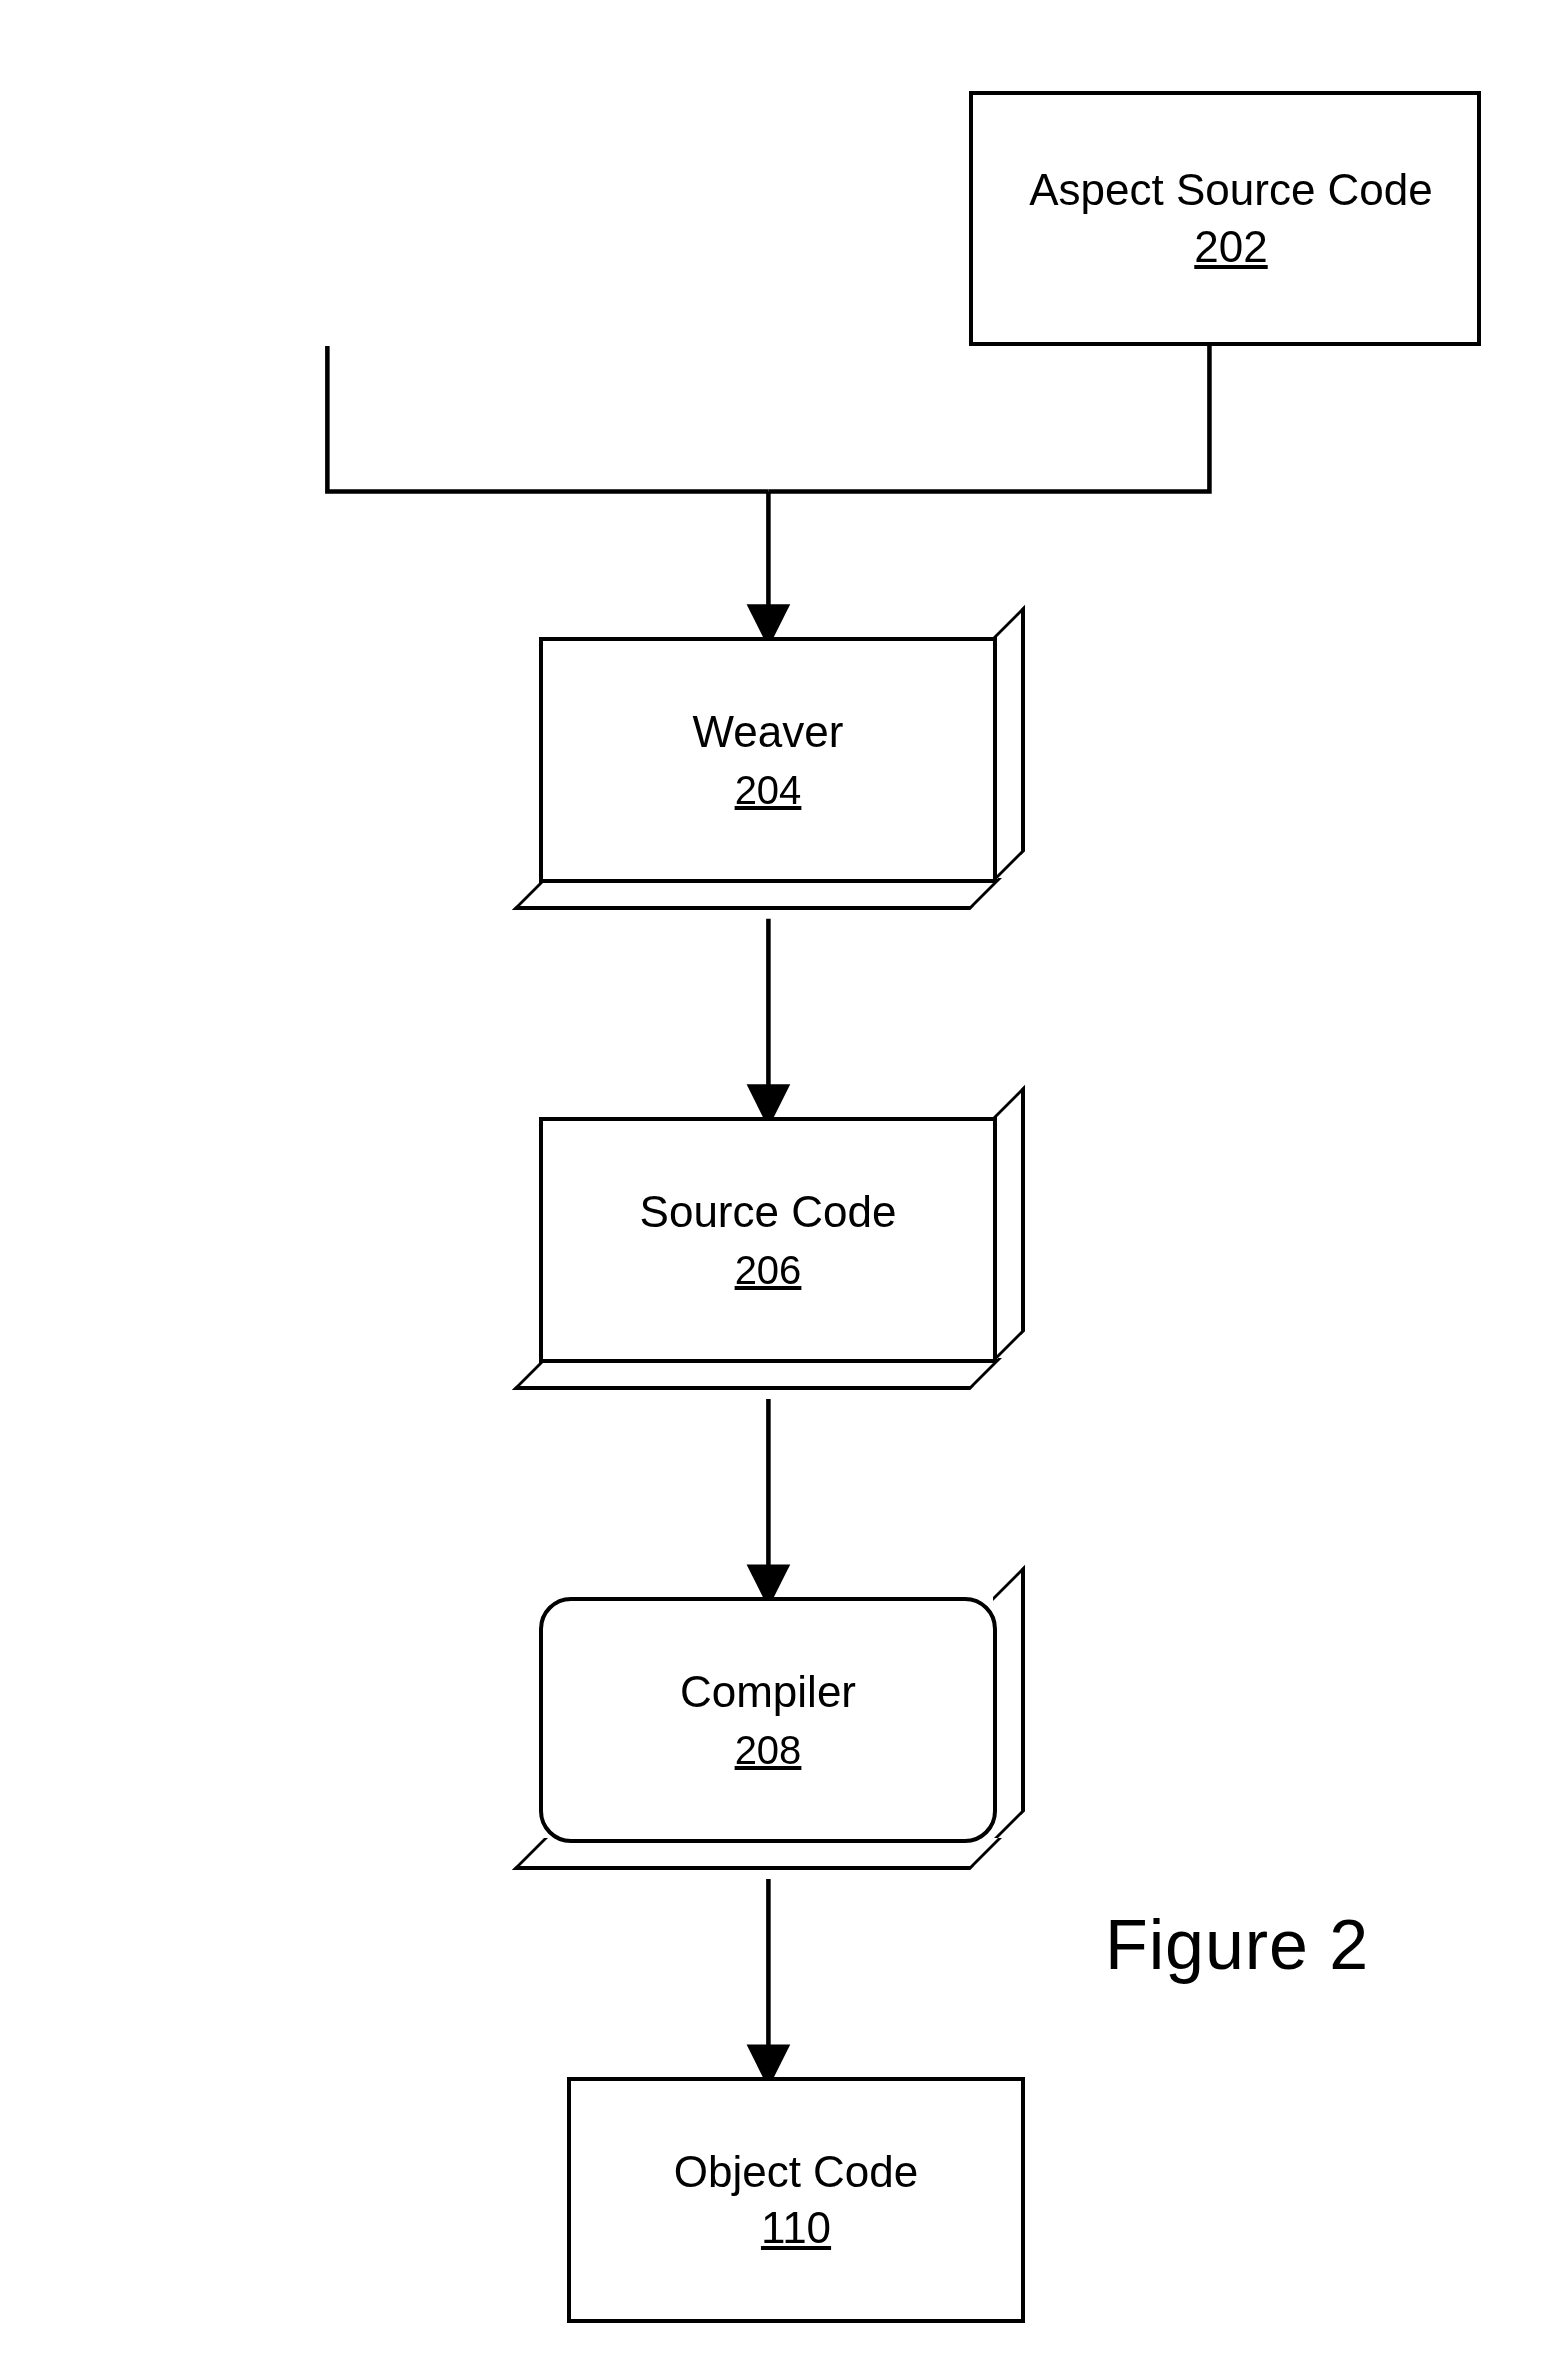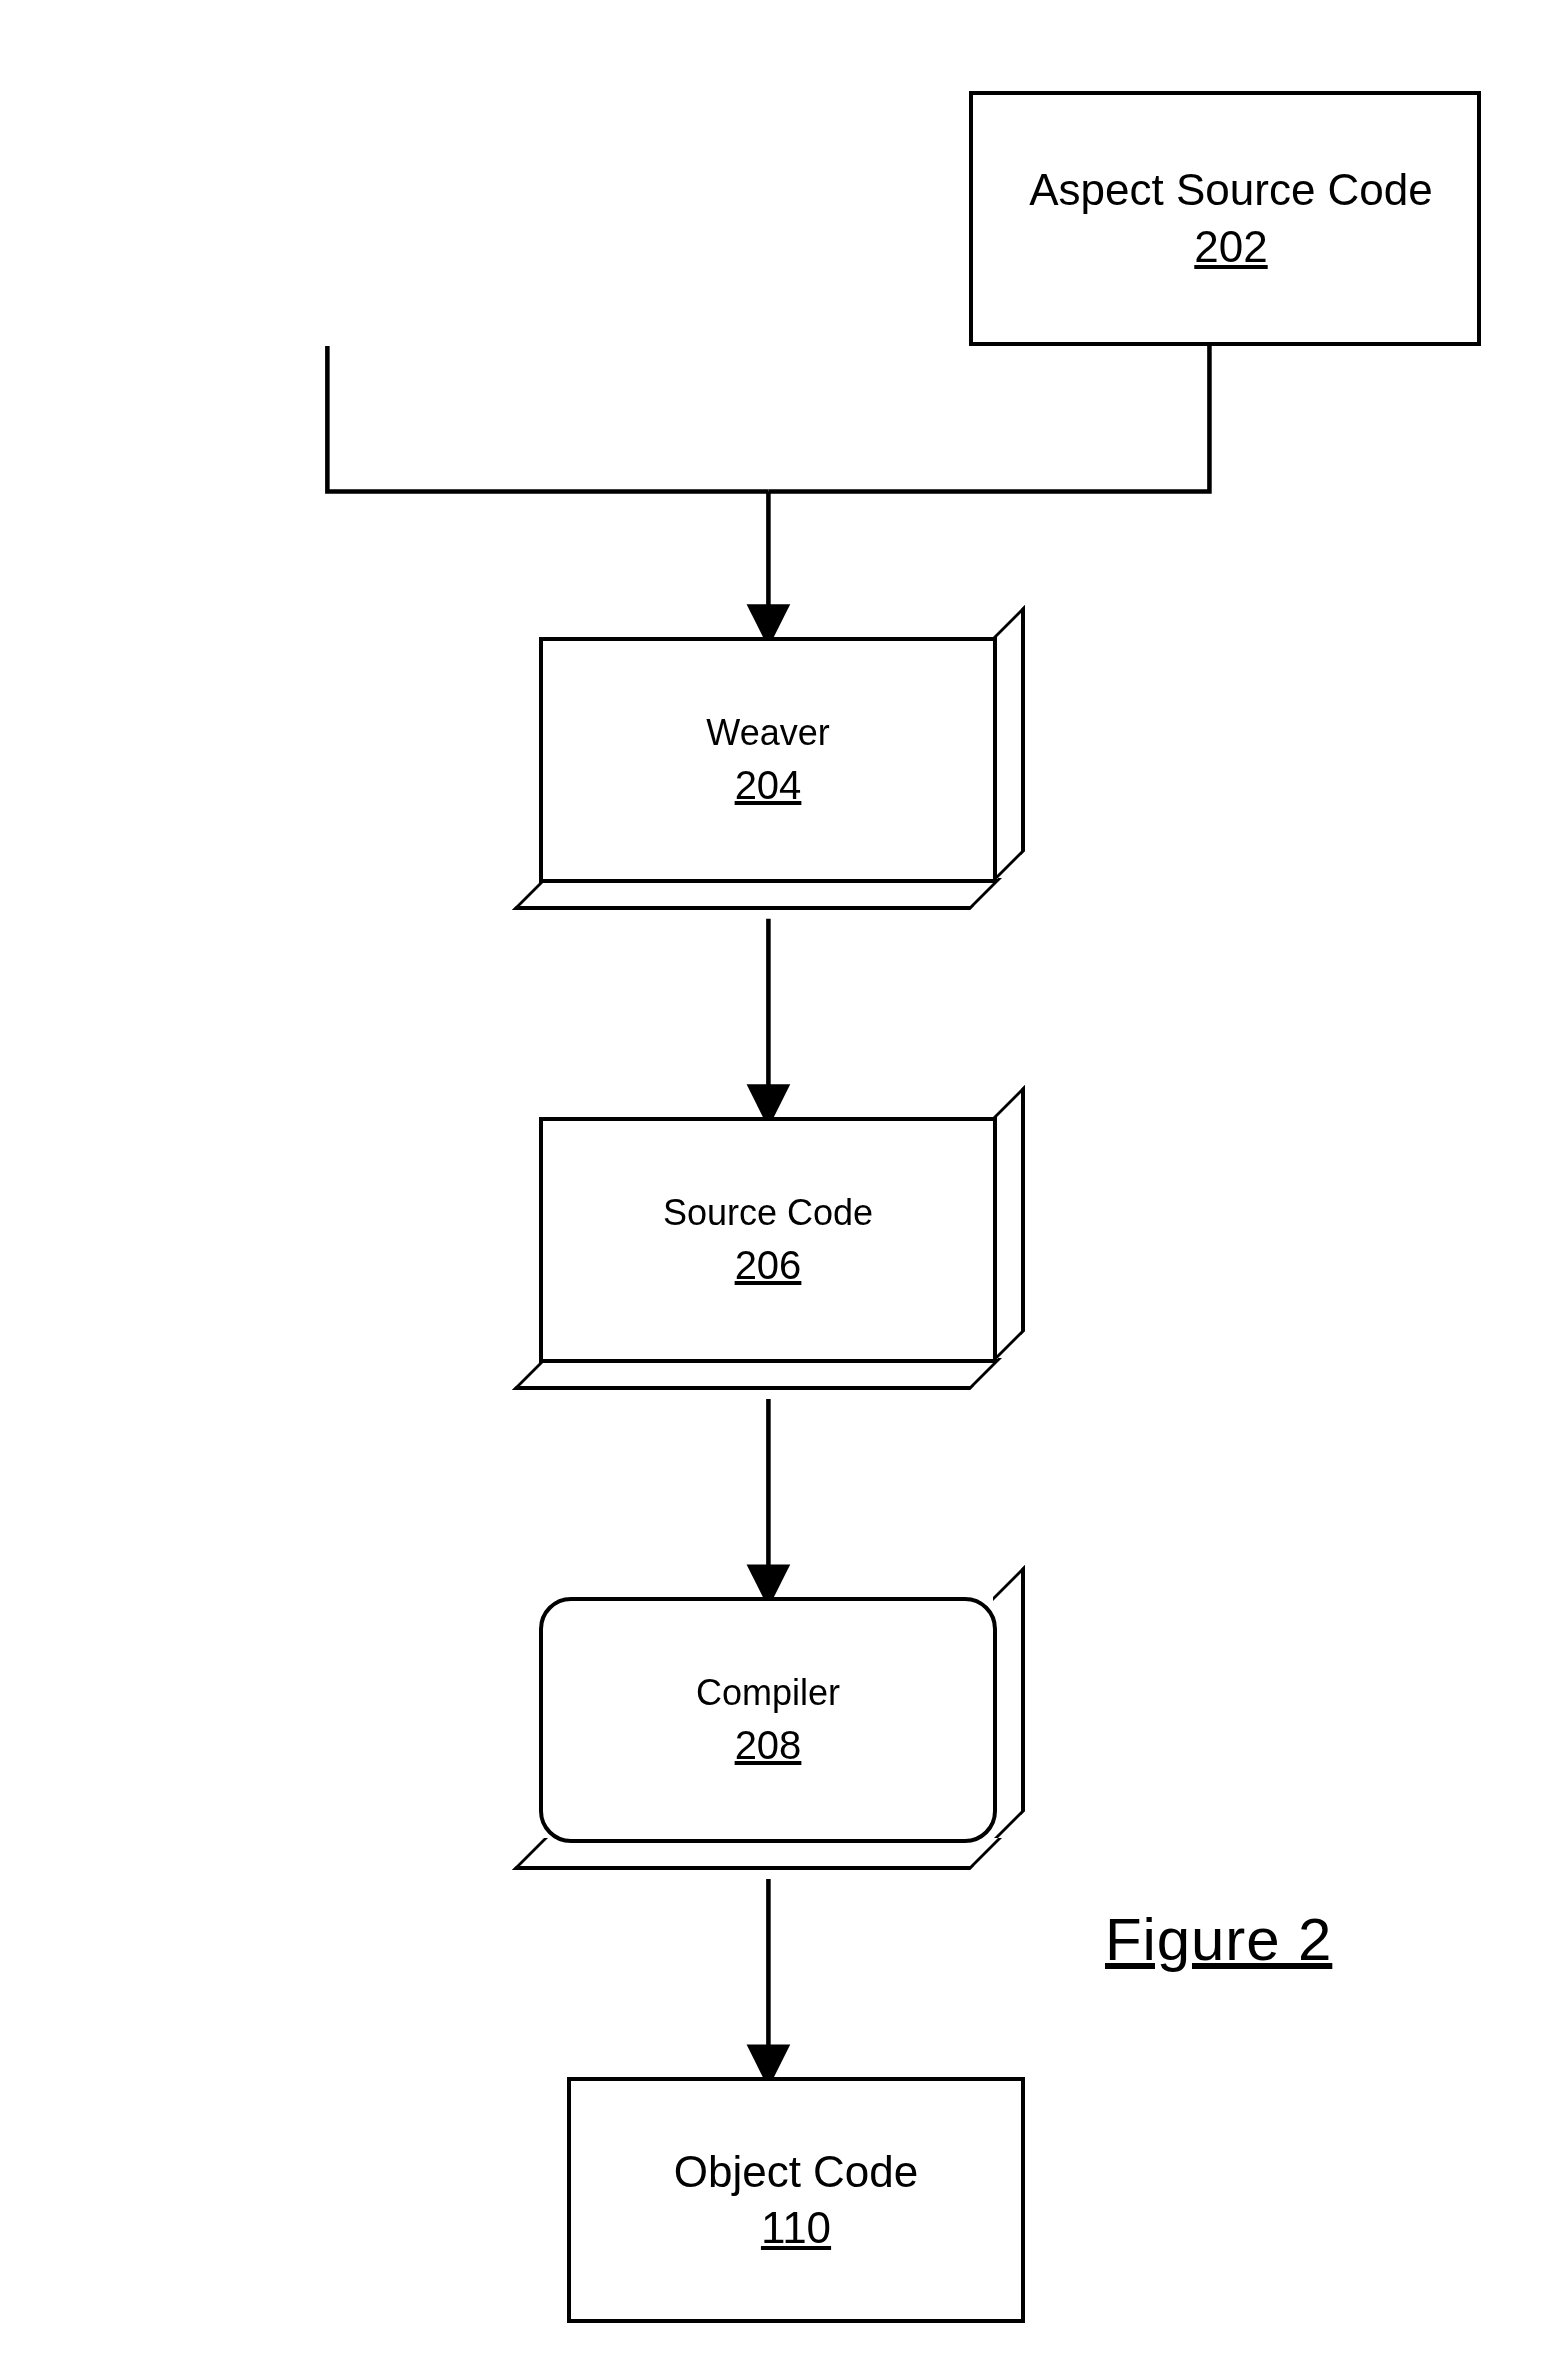--- a/index.html
+++ b/index.html
@@ -47,21 +47,21 @@
     top: 0;
     background: #fff;
     border: 4.5px solid #000;
     box-sizing: border-box;
     display: flex;
     flex-direction: column;
     justify-content: center;
     align-items: center;
     text-align: center;
   }
-  .b3d-front .title { font-size: 36px; line-height: 1.15; }
+  .b3d-front .title { font-size: 44px; line-height: 1.15; }
   .b3d-front .num   { font-size: 40px; text-decoration: underline; margin-top: 10px; }
 
   
   .b3d-side {
     position: absolute;
     background: #fff;
     border: 4.5px solid #000;
     border-left: none;
     box-sizing: border-box;
     transform-origin: left top;
@@ -73,23 +73,22 @@
     background: #fff;
     border: 4.5px solid #000;
     border-top: none;
     box-sizing: border-box;
     transform-origin: left top;
     transform: skewX(-45deg);
   }
 
   .figcap {
     position: absolute;
-    font-size: 60px;
+    font-size: 70px;
     letter-spacing: 0.9px;
-    text-decoration: underline;
   }
 
   svg.lines {
     position: absolute;
     left: 0;
     top: 0;
     width: 1565px;
     height: 2366px;
     pointer-events: none;
   }

